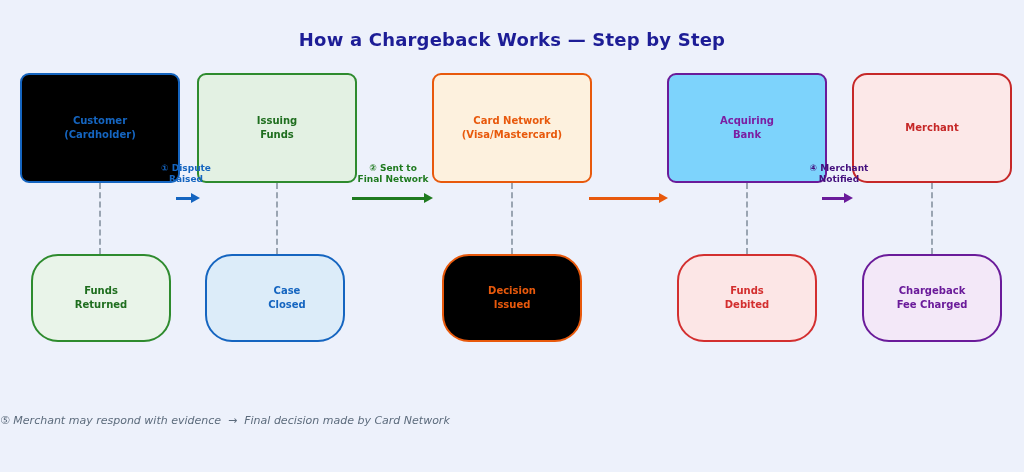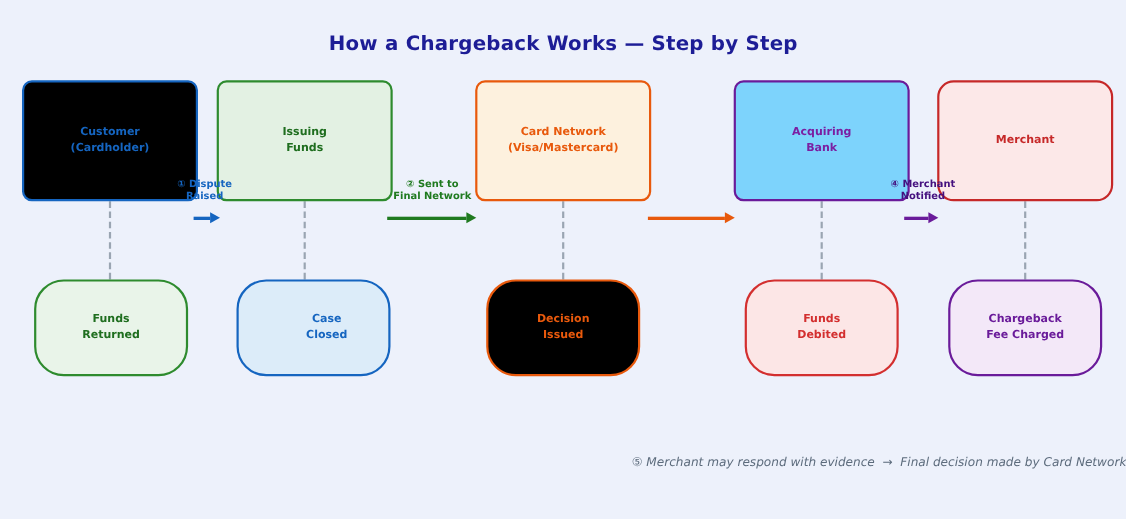--- a/index.html
+++ b/index.html
@@ -72,21 +72,21 @@
     width: 0; height: 0;
     border-top: 5px solid transparent;
     border-bottom: 5px solid transparent;
     border-left: 9px solid currentColor;
   }
   .footnote {
     position: absolute;
     top: 414px;
     left: 0;
     width: 1024px;
-    text-align: right;
+    text-align: left;
     font-size: 11px;
     font-style: italic;
     white-space: pre;
   }
 </style>
 </head>
 <body style="background: rgb(237, 241, 251);">
 
 <div class="canvas">
 
@@ -127,21 +127,21 @@
 
   <div class="step-label" style="left: 121px; color: rgb(21, 101, 192);">① Dispute
 Raised</div>
   <div class="step-label" style="left: 328px; color: rgb(31, 122, 31);">② Sent to
 Final Network</div>
   <div class="step-label" style="left: 774px; color: rgb(68, 16, 126);">④ Merchant
 Notified</div>
 
   <div class="box bottom-box" style="left: 31px; border-color: rgb(46, 139, 46); background: rgb(233, 244, 233); color: rgb(31, 110, 31);">Funds
 Returned</div>
-  <div class="box bottom-box" style="left: 215px; border-color: rgb(21, 101, 192); background: rgb(220, 236, 249); color: rgb(21, 101, 192); padding-left: 24px;">Case
+  <div class="box bottom-box" style="left: 205px; border-color: rgb(21, 101, 192); background: rgb(220, 236, 249); color: rgb(21, 101, 192); padding-left: 24px;">Case
 Closed</div>
   <div class="box bottom-box" style="left: 442px; border-color: rgb(232, 89, 12); background: #000000; color: rgb(232, 89, 12);">Decision
 Issued</div>
   <div class="box bottom-box" style="left: 677px; border-color: rgb(211, 47, 47); background: rgb(252, 230, 230); color: rgb(211, 47, 47);">Funds
 Debited</div>
   <div class="box bottom-box" style="left: 862px; border-color: rgb(106, 27, 154); background: rgb(243, 232, 248); color: rgb(106, 27, 154); text-align: center;">Chargeback
 Fee Charged</div>
 
   <div class="footnote" style="color: rgb(92, 107, 124);">⑤ Merchant may respond with evidence  →  Final decision made by Card Network</div>
 

